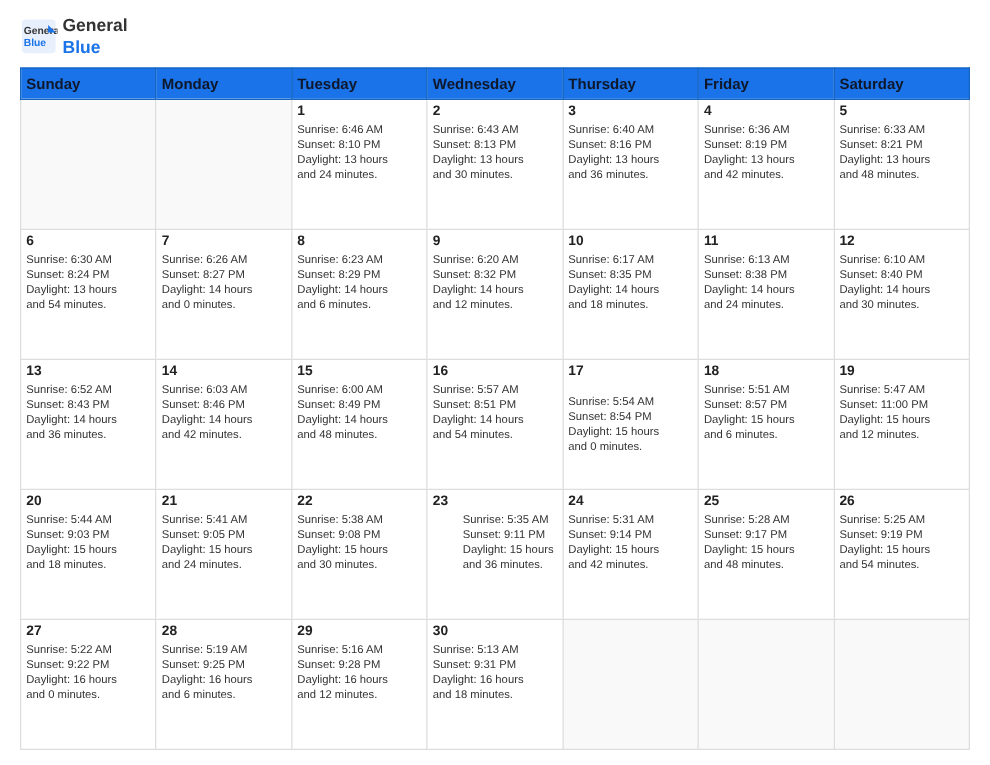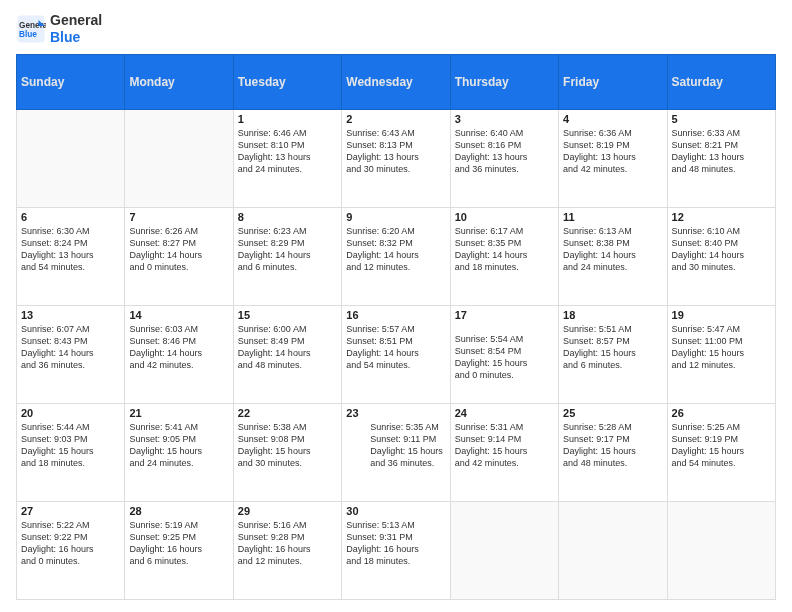--- a/index.html
+++ b/index.html
@@ -47,24 +47,24 @@
     }
     .calendar {
       flex: 1;
       border: 1px solid #ccc;
       border-collapse: collapse;
       width: 100%;
       table-layout: fixed;
     }
     .calendar th {
       background: #1a73e8;
-      color: #e5e5e5;
+      color: #0f172a;
       font-size: 12px;
       font-weight: bold;
-      padding: 20px 4px;
+      padding: 5px 4px;
       text-align: left;
       border: 1px solid #1565c0;
     }
     .calendar td {
       vertical-align: top;
       border: 1px solid #ddd;
       padding: 3px 4px;
       font-size: 9.5px;
       color: #333;
       height: 82px;
@@ -208,21 +208,21 @@
             <div class="day-num">12</div>
             <div class="day-info" style="white-space: pre-line;">Sunrise: 6:10 AM
 Sunset: 8:40 PM
 Daylight: 14 hours
 and 30 minutes.</div>
           </td>
         </tr>
         <tr>
           <td>
             <div class="day-num">13</div>
-            <div class="day-info" style="white-space: pre-line;">Sunrise: 6:07 AM
+            <div class="day-info" style="white-space: pre-line;">Sunrise: 6:52 AM
 Sunset: 8:43 PM
 Daylight: 14 hours
 and 36 minutes.</div>
           </td>
           <td>
             <div class="day-num">14</div>
             <div class="day-info" style="white-space: pre-line;">Sunrise: 6:03 AM
 Sunset: 8:46 PM
 Daylight: 14 hours
 and 42 minutes.</div>

